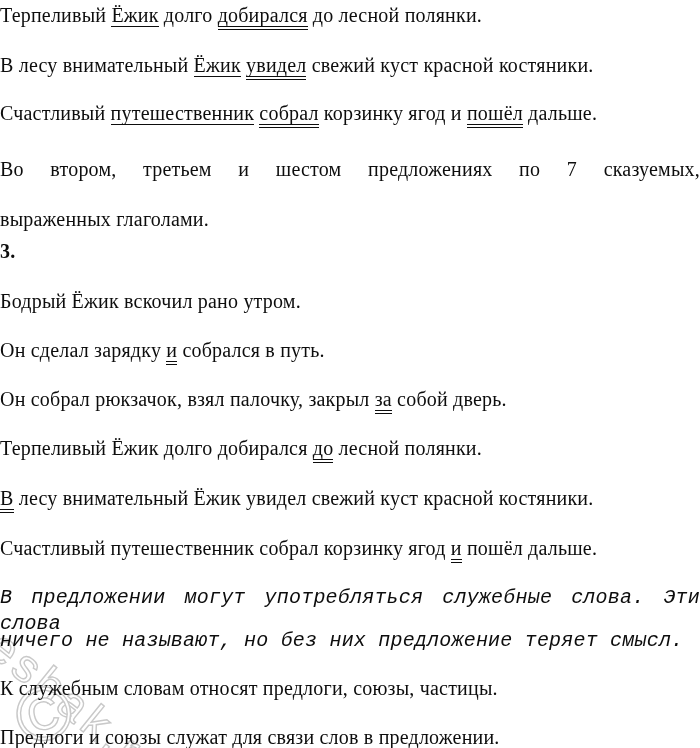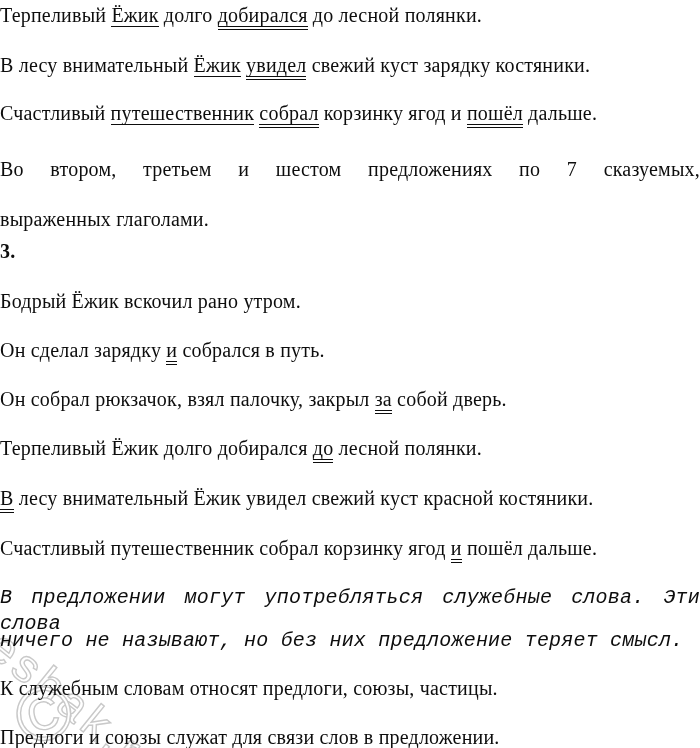--- a/index.html
+++ b/index.html
@@ -54,21 +54,21 @@
   }
 </style>
 </head>
 <body>
 
 <div class="wm" id="wm-text">reshak.ru</div>
 <div class="wm" id="wm-copy">©</div>
 
 <div id="doc">
     <div class="line" style="top: 2px;"><span>Терпеливый </span><span class="u1">Ёжик</span><span> долго </span><span class="u2">добирался</span><span> до лесной полянки.</span></div>
-    <div class="line" style="top: 52px;"><span>В лесу внимательный </span><span class="u1">Ёжик</span><span> </span><span class="u2">увидел</span><span> свежий куст зарядку костяники.</span></div>
+    <div class="line" style="top: 52px;"><span>В лесу внимательный </span><span class="u1">Ёжик</span><span> </span><span class="u2">увидел</span><span> свежий куст красной костяники.</span></div>
     <div class="line" style="top: 100px;"><span>Счастливый </span><span class="u1">путешественник</span><span> </span><span class="u2">собрал</span><span> корзинку ягод и </span><span class="u2">пошёл</span><span> дальше.</span></div>
     <div class="line justify" style="top: 156px;"><span>Во втором, третьем и шестом предложениях по 7 сказуемых,</span></div>
     <div class="line" style="top: 198px; margin-top: 8px;"><span>выраженных глаголами.</span></div>
     <div class="line bold" style="top: 238px;"><span>3.</span></div>
     <div class="line" style="top: 288px;"><span>Бодрый Ёжик вскочил рано утром.</span></div>
     <div class="line" style="top: 386px;"><span>Он собрал рюкзачок, взял палочку, закрыл </span><span class="u2">за</span><span> собой дверь.</span></div>
     <div class="line" style="top: 337px;"><span>Он сделал зарядку </span><span class="u2">и</span><span> собрался в путь.</span></div>
     <div class="line" style="top: 435px;"><span>Терпеливый Ёжик долго добирался </span><span class="u2">до</span><span> лесной полянки.</span></div>
     <div class="line" style="top: 485px;"><span class="u2">В</span><span> лесу внимательный Ёжик увидел свежий куст красной костяники.</span></div>
     <div class="line" style="top: 535px;"><span>Счастливый путешественник собрал корзинку ягод </span><span class="u2">и</span><span> пошёл дальше.</span></div>

